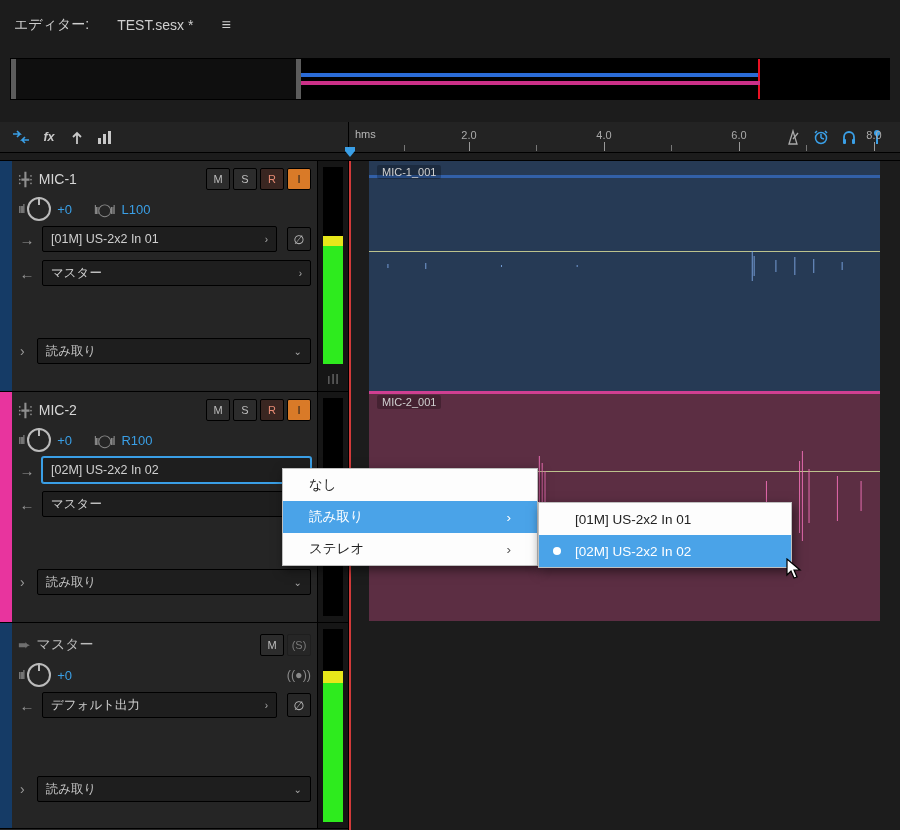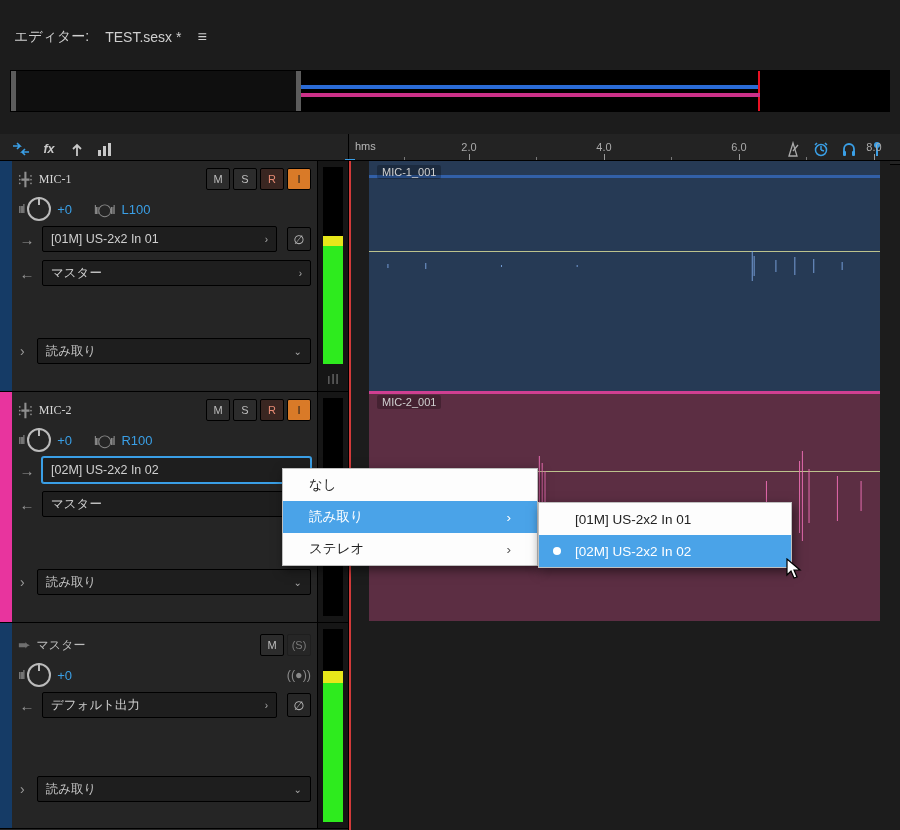--- a/index.html
+++ b/index.html
@@ -26,22 +26,22 @@
     width:900px;
     height:830px;
     background:var(--bg);
     font-family:"Segoe UI","Hiragino Kaku Gothic Pro","Meiryo",sans-serif;
     color:var(--text);
     font-size:12.5px;
     overflow:hidden;
     position:relative;
   }
   .titlebar{
-    height:30px; padding:10px 14px 0 14px; display:flex; align-items:center; gap:16px;
-    color:#cfcfcf; font-size:14px;margin-top:12px;
+    height:30px; padding:10px 14px 0 14px; display:flex; align-items:center; gap:28px;
+    color:#cfcfcf; font-size:14px;
   }
   .hambtn{color:#cfcfcf; font-size:16px; letter-spacing:0px;}
   
   .overview{
     margin:18px 10px 0 10px; height:40px; position:relative; border:1px solid #000; background:#000;
   }
   .ov-view{
     position:absolute; left:0; top:0; height:100%; width:33%;
     background:linear-gradient(to right,#111 0,#111 100%);
     border-left:5px solid #666; border-right:5px solid #666;
@@ -99,21 +99,21 @@
     content:""; position:absolute; left:0; top:0; bottom:0; width:2px; background:#d13a3a; z-index:5;
   }
   
   .track{
     border-bottom:1px solid #000;
   }
   .th-row{
     display:flex; align-items:center; height:24px; padding:1px 6px;
   }
   .track .th-title{ padding-top:6px; }
-  .track-name{ color:#d6d6d6; font-size:12px;font-family:Liberation Serif, serif; }
+  .track-name{ color:#d6d6d6; font-size:14px; }
   .wave-icon{color:#8f8f8f; margin-right:6px; font-size:13px;}
   .wave-icon-master{color:#6f6f6f; margin-right:6px; font-size:15px;}
   .sel-accent{ width:12px; align-self:stretch; background:#222; }
   .track.selected .sel-accent{ background:var(--magenta); }
   .track.mic1 .sel-accent{ background:#153b66; }
   .flex-body{ display:flex; }
   .track-body{ flex:1; background:var(--panel); }
   .sqbtn{
     width:22px; height:20px; display:inline-flex; align-items:center; justify-content:center;
     background:#2c2c2c; border:1px solid #000; color:#bdbdbd; font-size:11px; margin-left:3px;

